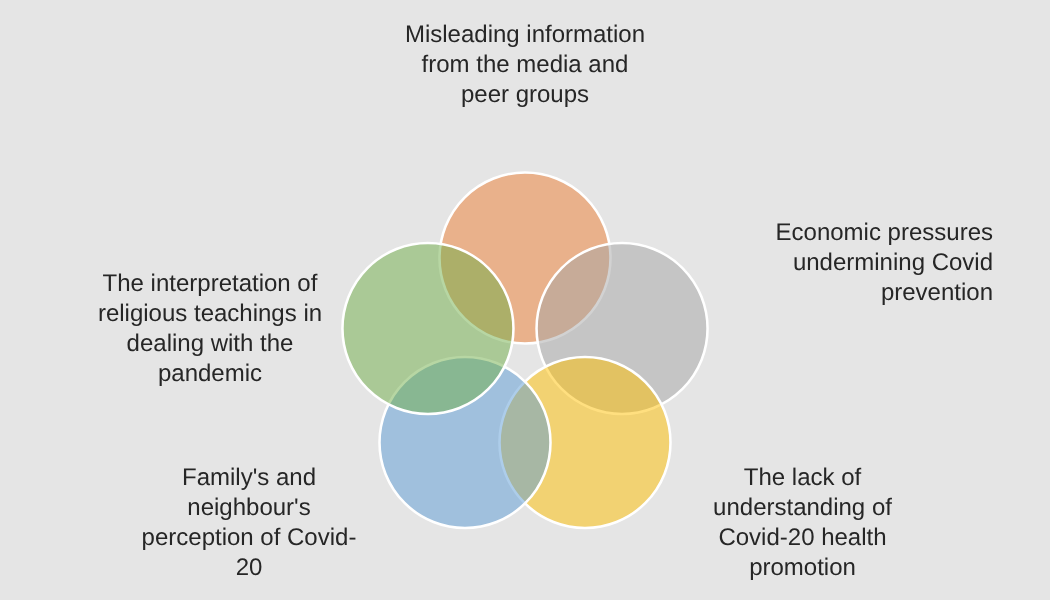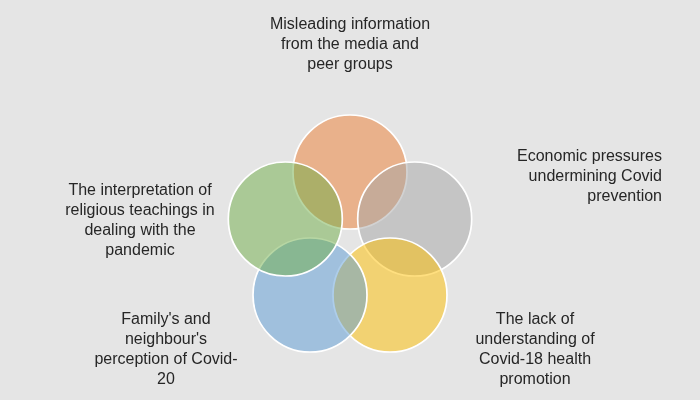--- a/index.html
+++ b/index.html
@@ -59,21 +59,21 @@
   <div class="label label-top">Misleading information
 from the media and
 peer groups</div>
 
   <div class="label label-upper-right">Economic pressures
 undermining Covid
 prevention</div>
 
   <div class="label label-lower-right">The lack of
 understanding of
-Covid-18 health
+Covid-20 health
 promotion</div>
 
   <div class="label label-lower-left">Family's and
 neighbour's
 perception of Covid-
 20</div>
 
   <div class="label label-upper-left">The interpretation of
 religious teachings in
 dealing with the

